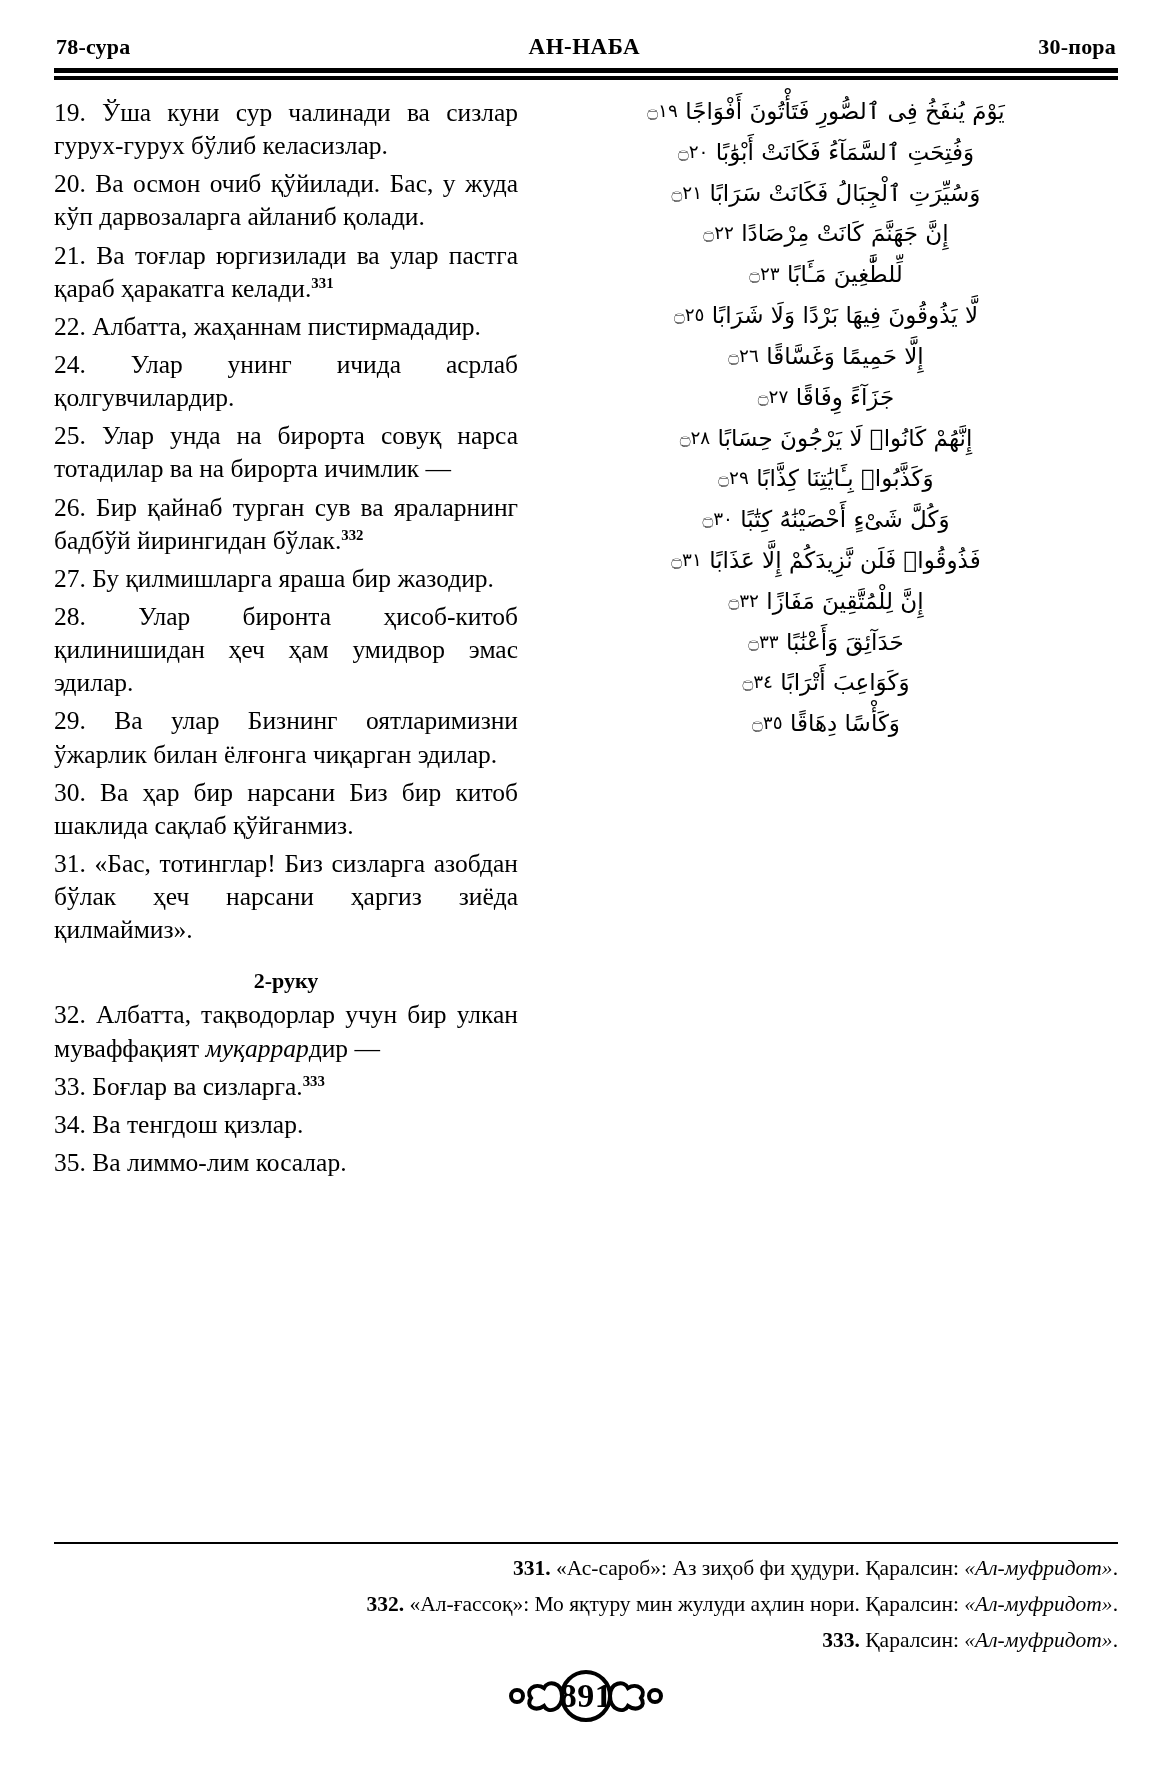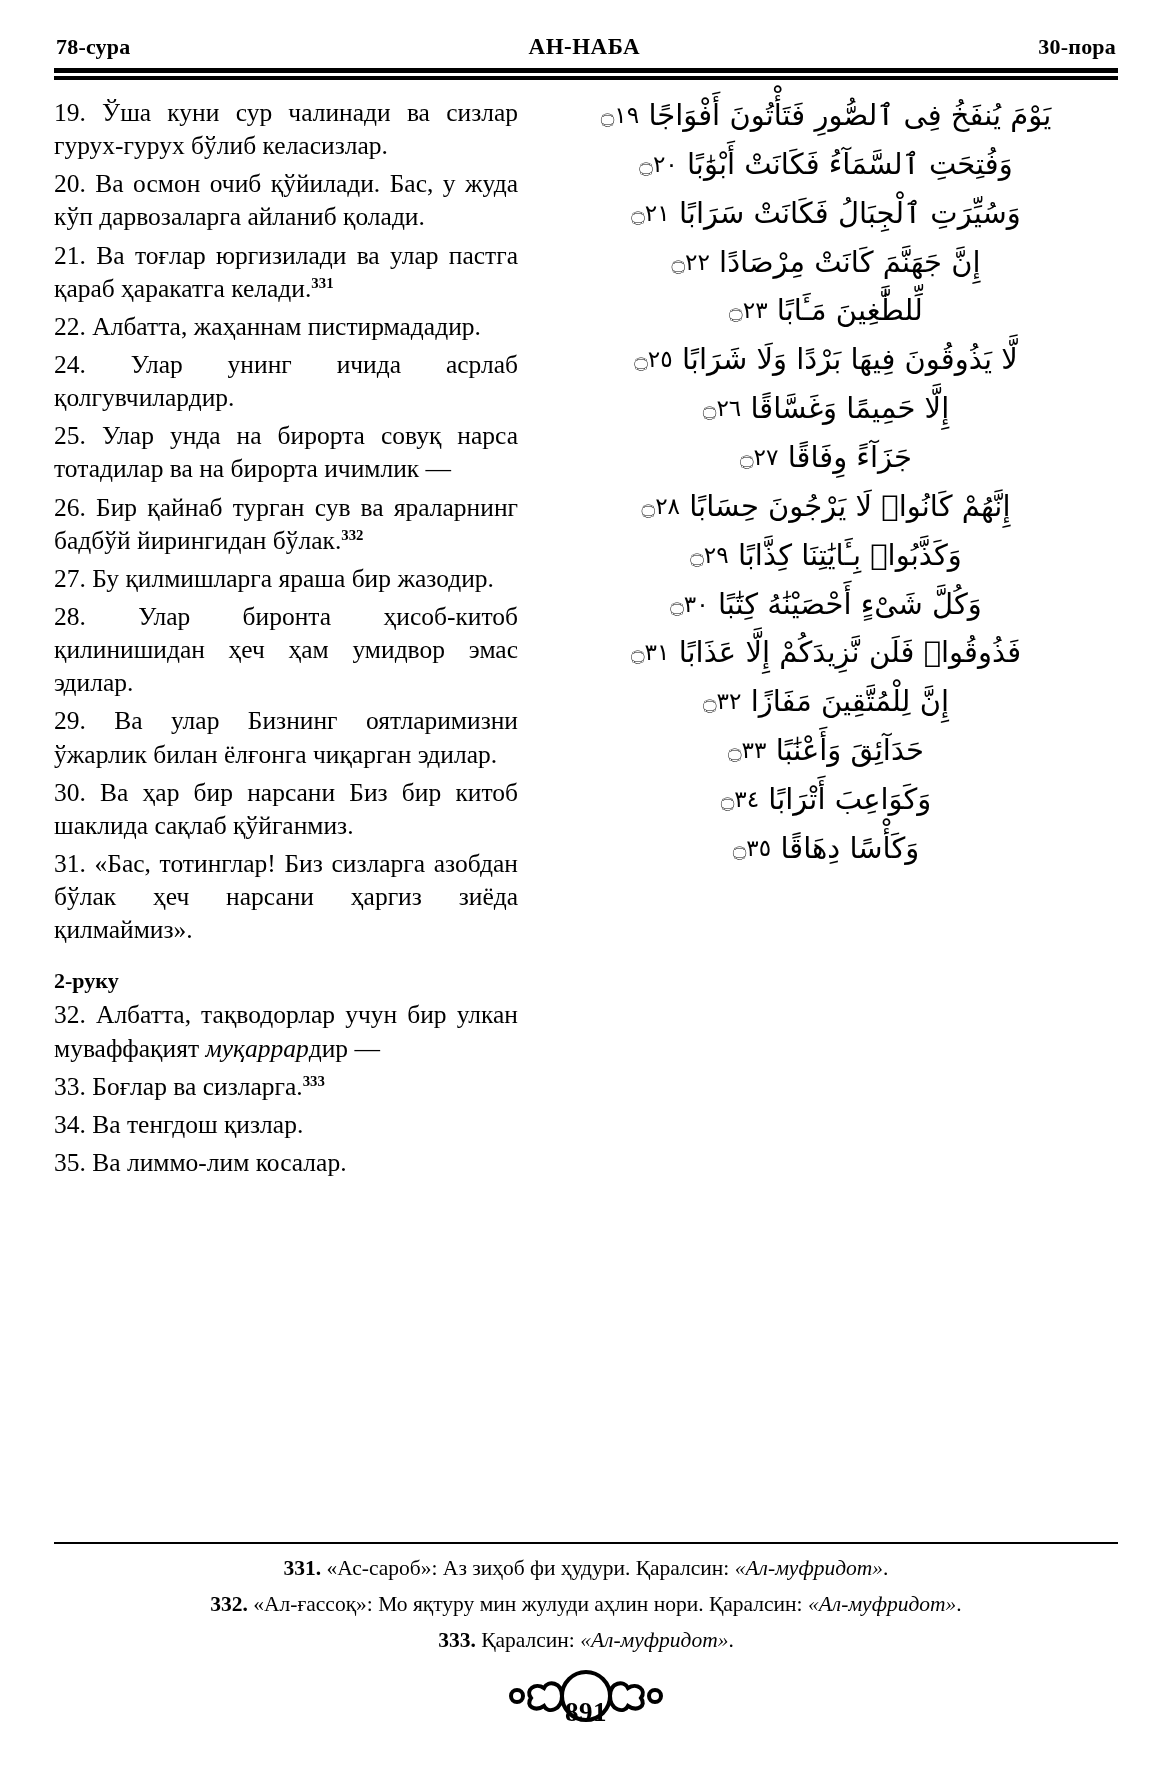--- a/index.html
+++ b/index.html
@@ -88,30 +88,31 @@
   .verse .vnum { }
   .verse i { font-style: italic; }
   .verse sup {
     font-size: 0.58em;
     font-weight: bold;
     vertical-align: super;
     line-height: 0;
   }
 
   .ruku-head {
+    text-align: center;
     font-weight: bold;
     font-size: 22px;
     font-family: "Liberation Serif", "DejaVu Serif", serif;
     margin: 22px 0 4px 0;
   }
 
   
   .ayah-line {
     font-family: "DejaVu Sans", "Liberation Sans", sans-serif;
-    font-size: 29px;
+    font-size: 23px;
     line-height: 1.34;
     text-align: center;
     direction: rtl;
     unicode-bidi: embed;
     margin: 0;
     white-space: normal;
   }
   .ayah-block {
     margin: 0 0 10px 0;
   }
@@ -125,21 +126,21 @@
     border: none;
     border-top: 2px solid #000;
     margin: 6px 0 9px 0;
   }
   .footnotes {
     font-size: 21.5px;
     line-height: 1.40;
   }
   .footnote {
     margin: 0 0 6px 0;
-    text-align: center;
+    text-align: right;
   }
   .footnote .fn-num {
     font-weight: bold;
   }
   .footnote i { font-style: italic; }
 
   
   .folio {
     position: absolute;
     left: 0;
@@ -154,23 +155,22 @@
     height: 56px;
   }
   .folio-wrap svg { display: block; }
   .folio-num {
     position: absolute;
     left: 0; right: 0;
     top: 50%;
     transform: translateY(-50%);
     font-family: "Liberation Serif", "DejaVu Serif", serif;
     font-weight: bold;
-    font-size: 27px;
+    font-size: 34px;
     letter-spacing: 0.5px;
-    margin-top: 16px;
   }
 </style>
 </head>
 <body>
 
 <div class="page">
 
   <div class="running-head">
     <div class="rh-left">78-сура</div>
     <div class="rh-center">АН-НАБА</div>

